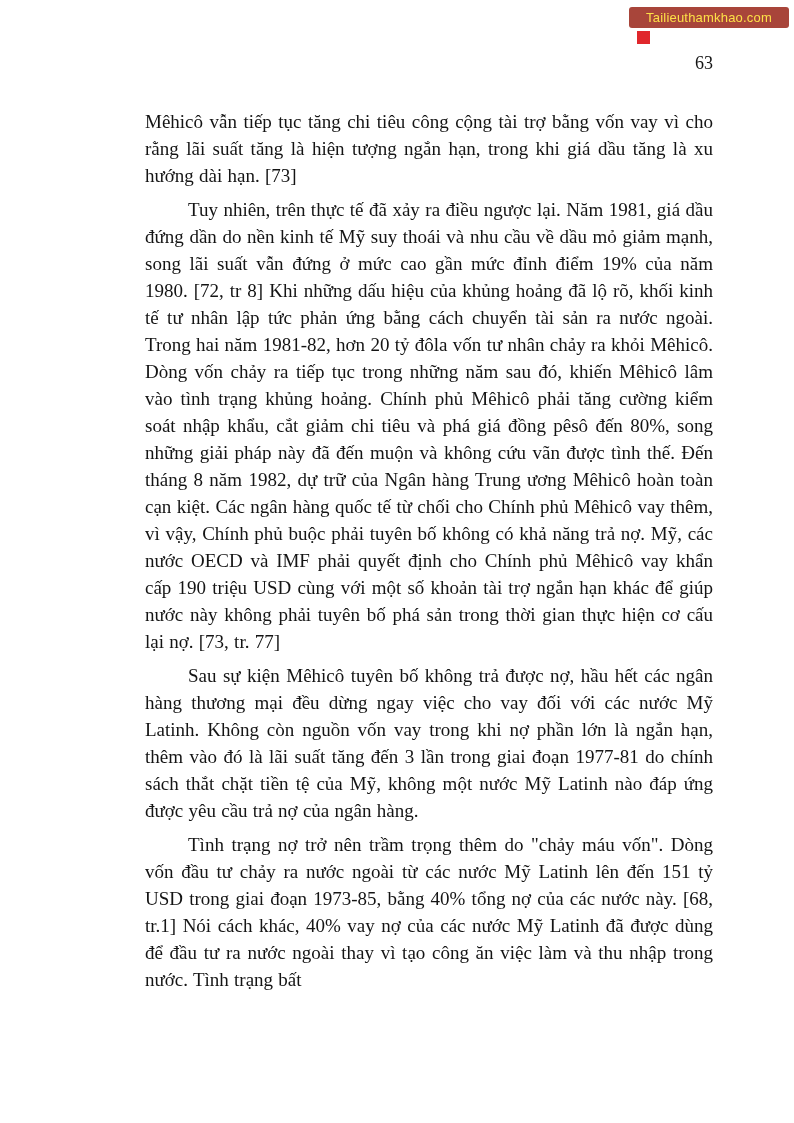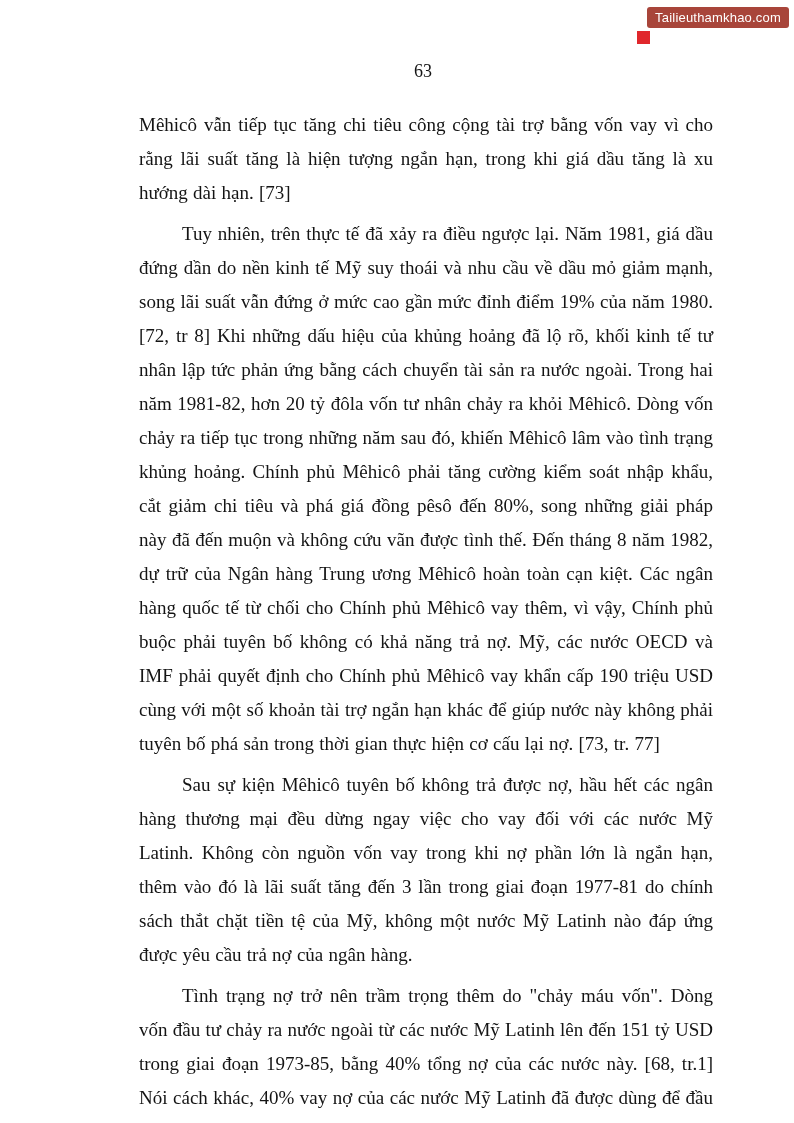--- a/index.html
+++ b/index.html
@@ -10,56 +10,55 @@
     position: relative;
     overflow: hidden;
     font-family: "Liberation Serif", "DejaVu Serif", serif;
     color: #141414;
   }
   .watermark-badge {
     position: absolute;
     top: 7px;
     right: 5px;
     background: #a8453a;
-    color: #ffffff;
+    color: #fde047;
     font-family: "Liberation Sans", sans-serif;
     font-size: 13px;
     line-height: 15px;
-    padding: 3px 8px;
+    padding: 3px 17px;
     border-radius: 3px;
     letter-spacing: 0.2px;
   }
   .watermark-square {
     position: absolute;
     top: 31px;
     right: 144px;
     width: 13px;
     height: 13px;
     background: #e0272c;
   }
   .page-number {
     position: absolute;
     top: 52px;
     left: 133px;
     width: 580px;
-    text-align: center;
+    text-align: right;
     font-size: 18px;
     line-height: 22px;
-    margin-top: 8px;
   }
   .content {
     position: absolute;
     top: 108px;
     left: 133px;
     width: 580px;
   }
   .content p {
-    margin: 0 0 7px 6px;
+    margin: 0 0 7px 12px;
     font-size: 19px;
-    line-height: 34px;
+    line-height: 27px;
     text-align: justify;
     word-spacing: 0.5px;
   }
   .content p.indent {
     text-indent: 43px;
     font-family: Liberation Serif, serif;
   }
 </style>
 </head>
 <body>

